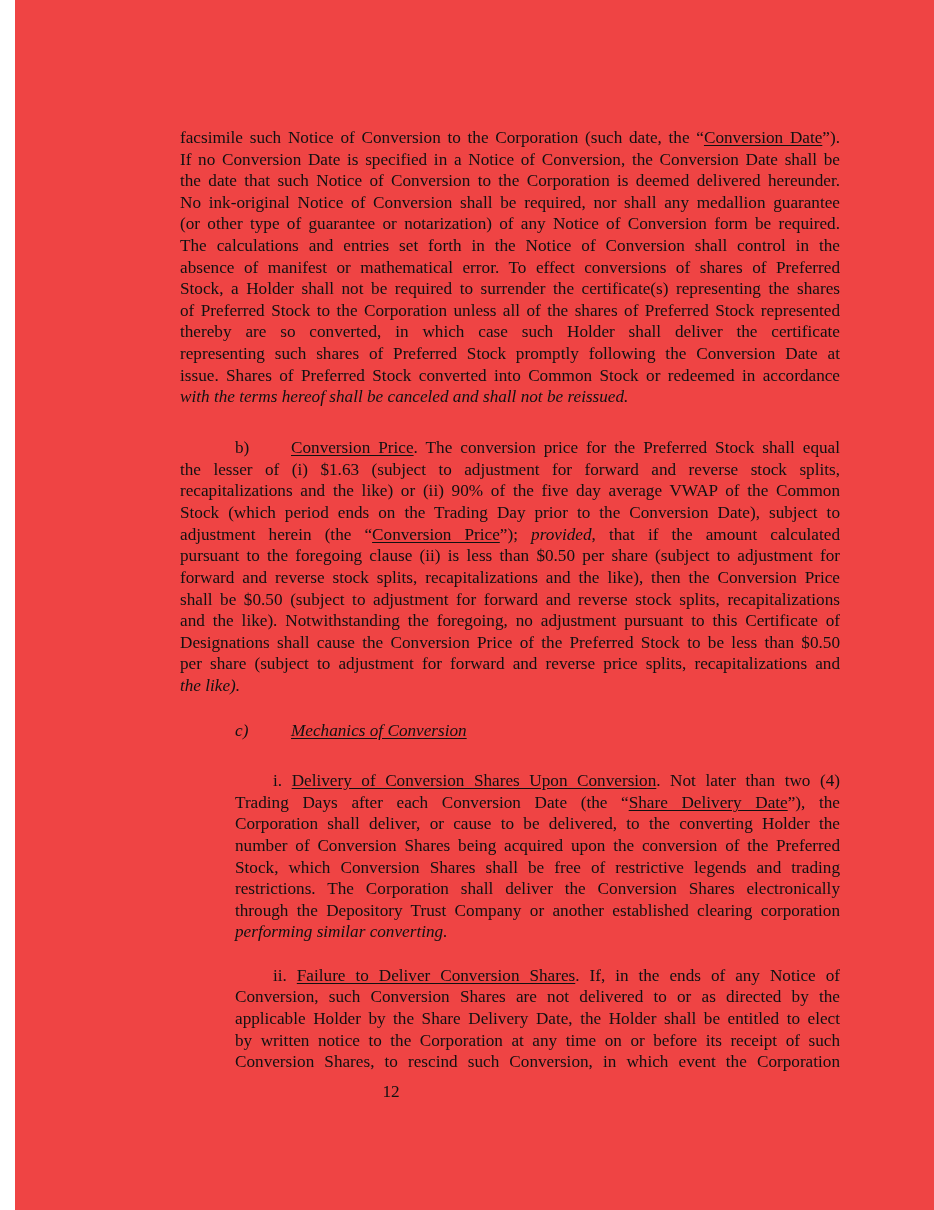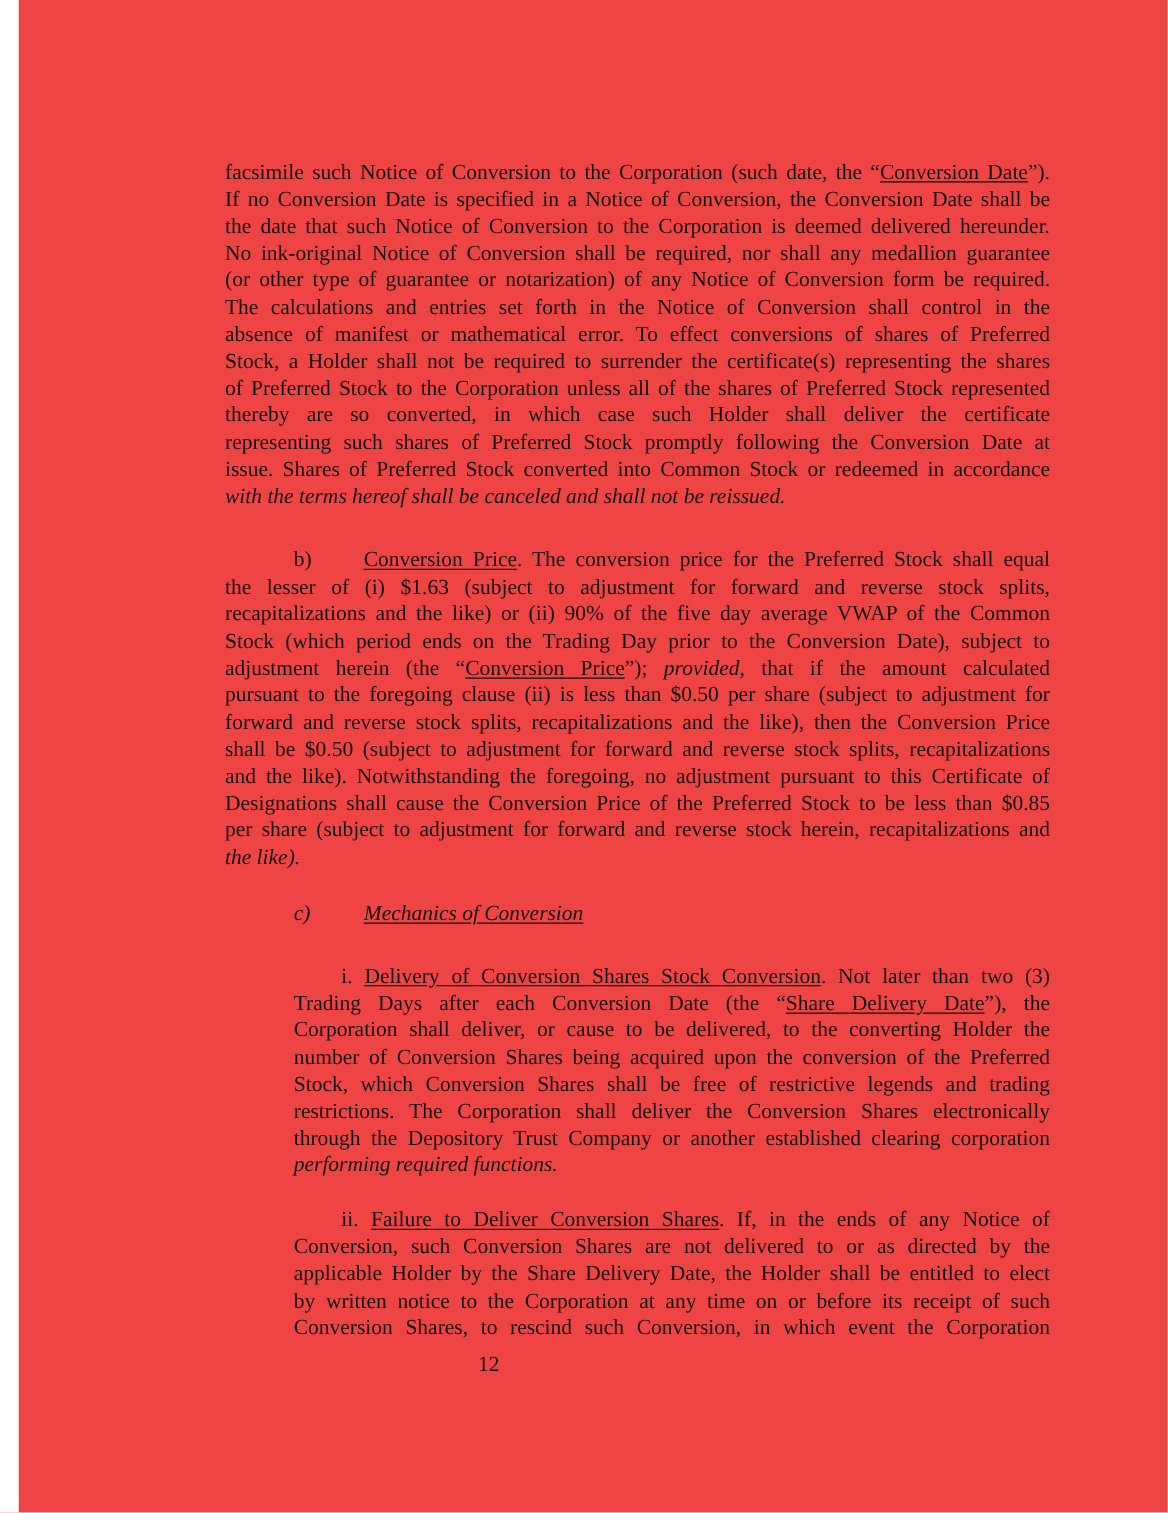--- a/index.html
+++ b/index.html
@@ -41,38 +41,38 @@
   <div>
     <div class="line" style="top:437px; left:220px; width:605px;"><span class="lbl">b)</span><span class="u">Conversion Price</span><span>.  The conversion price for the Preferred Stock shall equal</span></div>
     <div class="line full" style="top:459px">the lesser of (i) $1.63 (subject to adjustment for forward and reverse stock splits,</div>
     <div class="line full" style="top:480px">recapitalizations and the like) or (ii) 90% of the five day average VWAP of the Common</div>
     <div class="line full" style="top:502px">Stock (which period ends on the Trading Day prior to the Conversion Date), subject to</div>
     <div class="line full" style="top:524px"><span>adjustment herein (the “</span><span class="u">Conversion Price</span><span>”); </span><span class="i">provided</span><span>, that if the amount calculated</span></div>
     <div class="line full" style="top:545px">pursuant to the foregoing clause (ii) is less than $0.50 per share (subject to adjustment for</div>
     <div class="line full" style="top:567px">forward and reverse stock splits, recapitalizations and the like), then the Conversion Price</div>
     <div class="line full" style="top:589px">shall be $0.50 (subject to adjustment for forward and reverse stock splits, recapitalizations</div>
     <div class="line full" style="top:610px">and the like).  Notwithstanding the foregoing, no adjustment pursuant to this Certificate of</div>
-    <div class="line full" style="top:632px">Designations shall cause the Conversion Price of the Preferred Stock to be less than $0.85</div>
-    <div class="line full" style="top:653px">per share (subject to adjustment for forward and reverse stock herein, recapitalizations and</div>
+    <div class="line full" style="top:632px">Designations shall cause the Conversion Price of the Preferred Stock to be less than $0.50</div>
+    <div class="line full" style="top:653px">per share (subject to adjustment for forward and reverse price splits, recapitalizations and</div>
     <div class="line full last" style="top:675px">the like).</div>
   </div>
 
   <div>
     <div class="line last" style="top:720px; left:220px; width:400px;"><span class="lbl">c)</span><span class="u">Mechanics of Conversion</span></div>
   </div>
 
   <div>
-    <div class="line" style="top:770px; left:258px; width:567px;"><span>i. </span><span class="u">Delivery of Conversion Shares Stock Conversion</span><span>.  Not later than two (3)</span></div>
+    <div class="line" style="top:770px; left:258px; width:567px;"><span>i. </span><span class="u">Delivery of Conversion Shares Upon Conversion</span><span>.  Not later than two (4)</span></div>
     <div class="line indent" style="top:792px"><span>Trading Days after each Conversion Date (the “</span><span class="u">Share Delivery Date</span><span>”), the</span></div>
     <div class="line indent" style="top:813px">Corporation shall deliver, or cause to be delivered, to the converting Holder  the</div>
     <div class="line indent" style="top:835px">number of Conversion Shares being acquired upon the conversion of the Preferred</div>
     <div class="line indent" style="top:857px">Stock, which Conversion Shares shall be free of restrictive legends and trading</div>
     <div class="line indent" style="top:878px">restrictions.  The Corporation shall deliver the Conversion Shares electronically</div>
     <div class="line indent" style="top:900px">through the Depository Trust Company or another established clearing corporation</div>
-    <div class="line indent last" style="top:921px">performing required functions.</div>
+    <div class="line indent last" style="top:921px">performing similar converting.</div>
   </div>
 
   <div>
     <div class="line" style="top:965px; left:258px; width:567px;"><span>ii. </span><span class="u">Failure to Deliver Conversion Shares</span><span>.  If, in the ends of any Notice of</span></div>
     <div class="line indent" style="top:986px">Conversion, such Conversion Shares are not delivered to or as directed by the</div>
     <div class="line indent" style="top:1008px">applicable Holder by the Share Delivery Date, the Holder shall be entitled to elect</div>
     <div class="line indent" style="top:1030px">by written notice to the Corporation at any time on or before its receipt of such</div>
     <div class="line indent" style="top:1051px">Conversion Shares, to rescind such Conversion, in which event the Corporation</div>
   </div>
 

